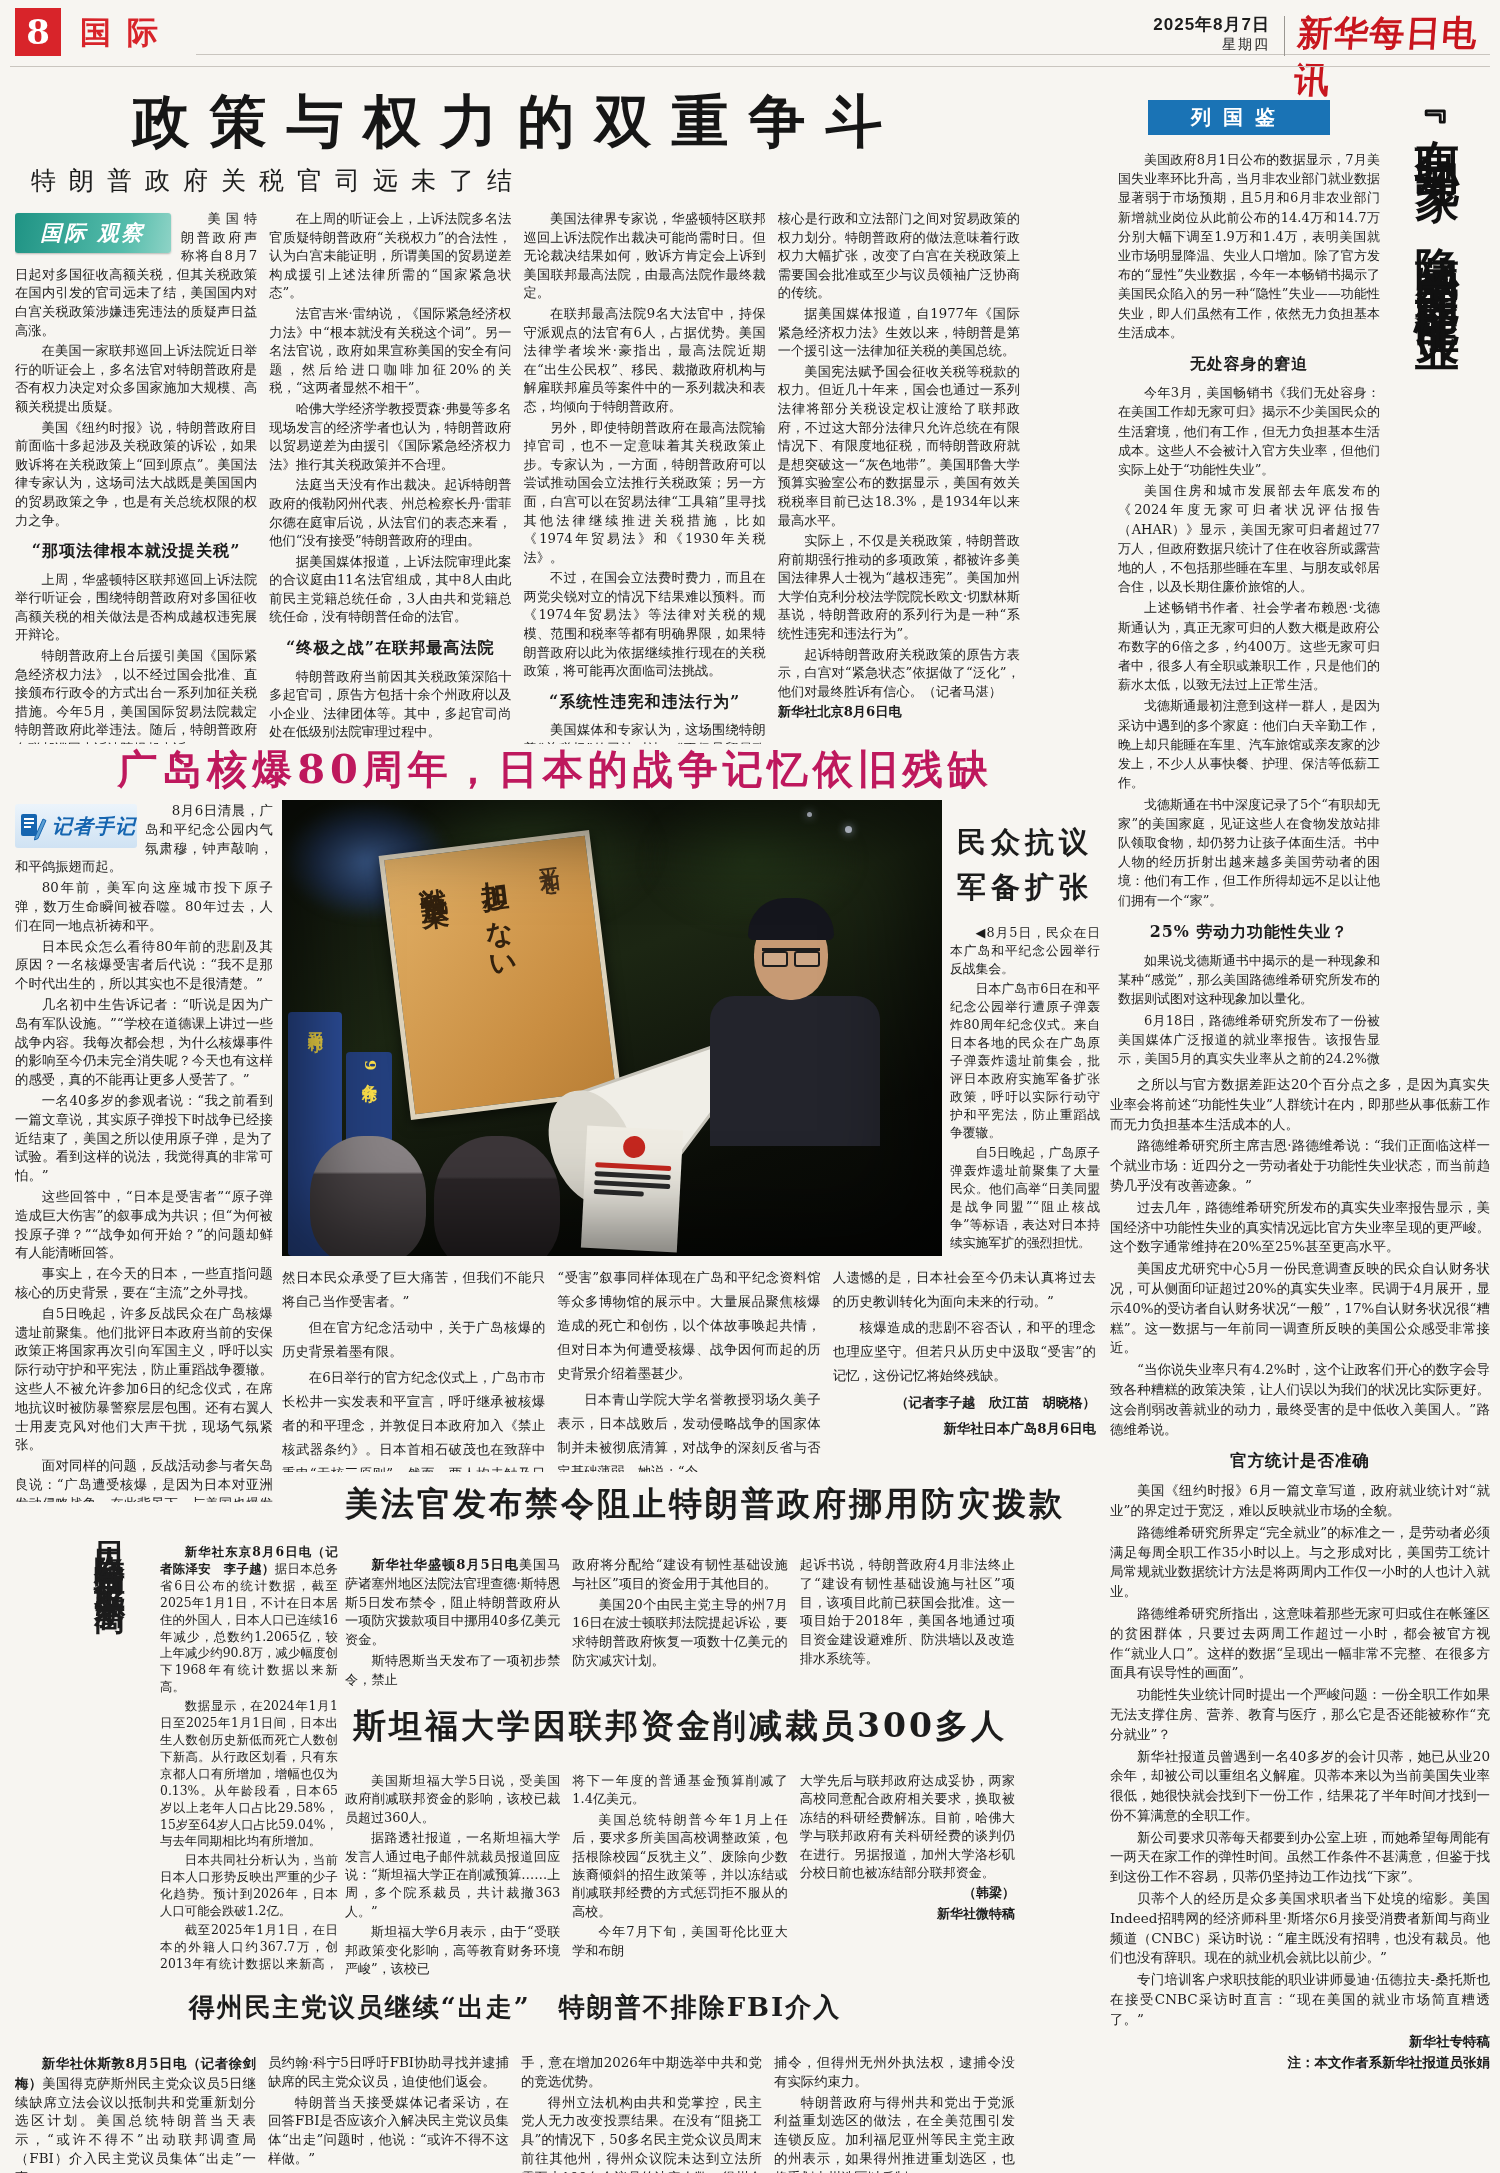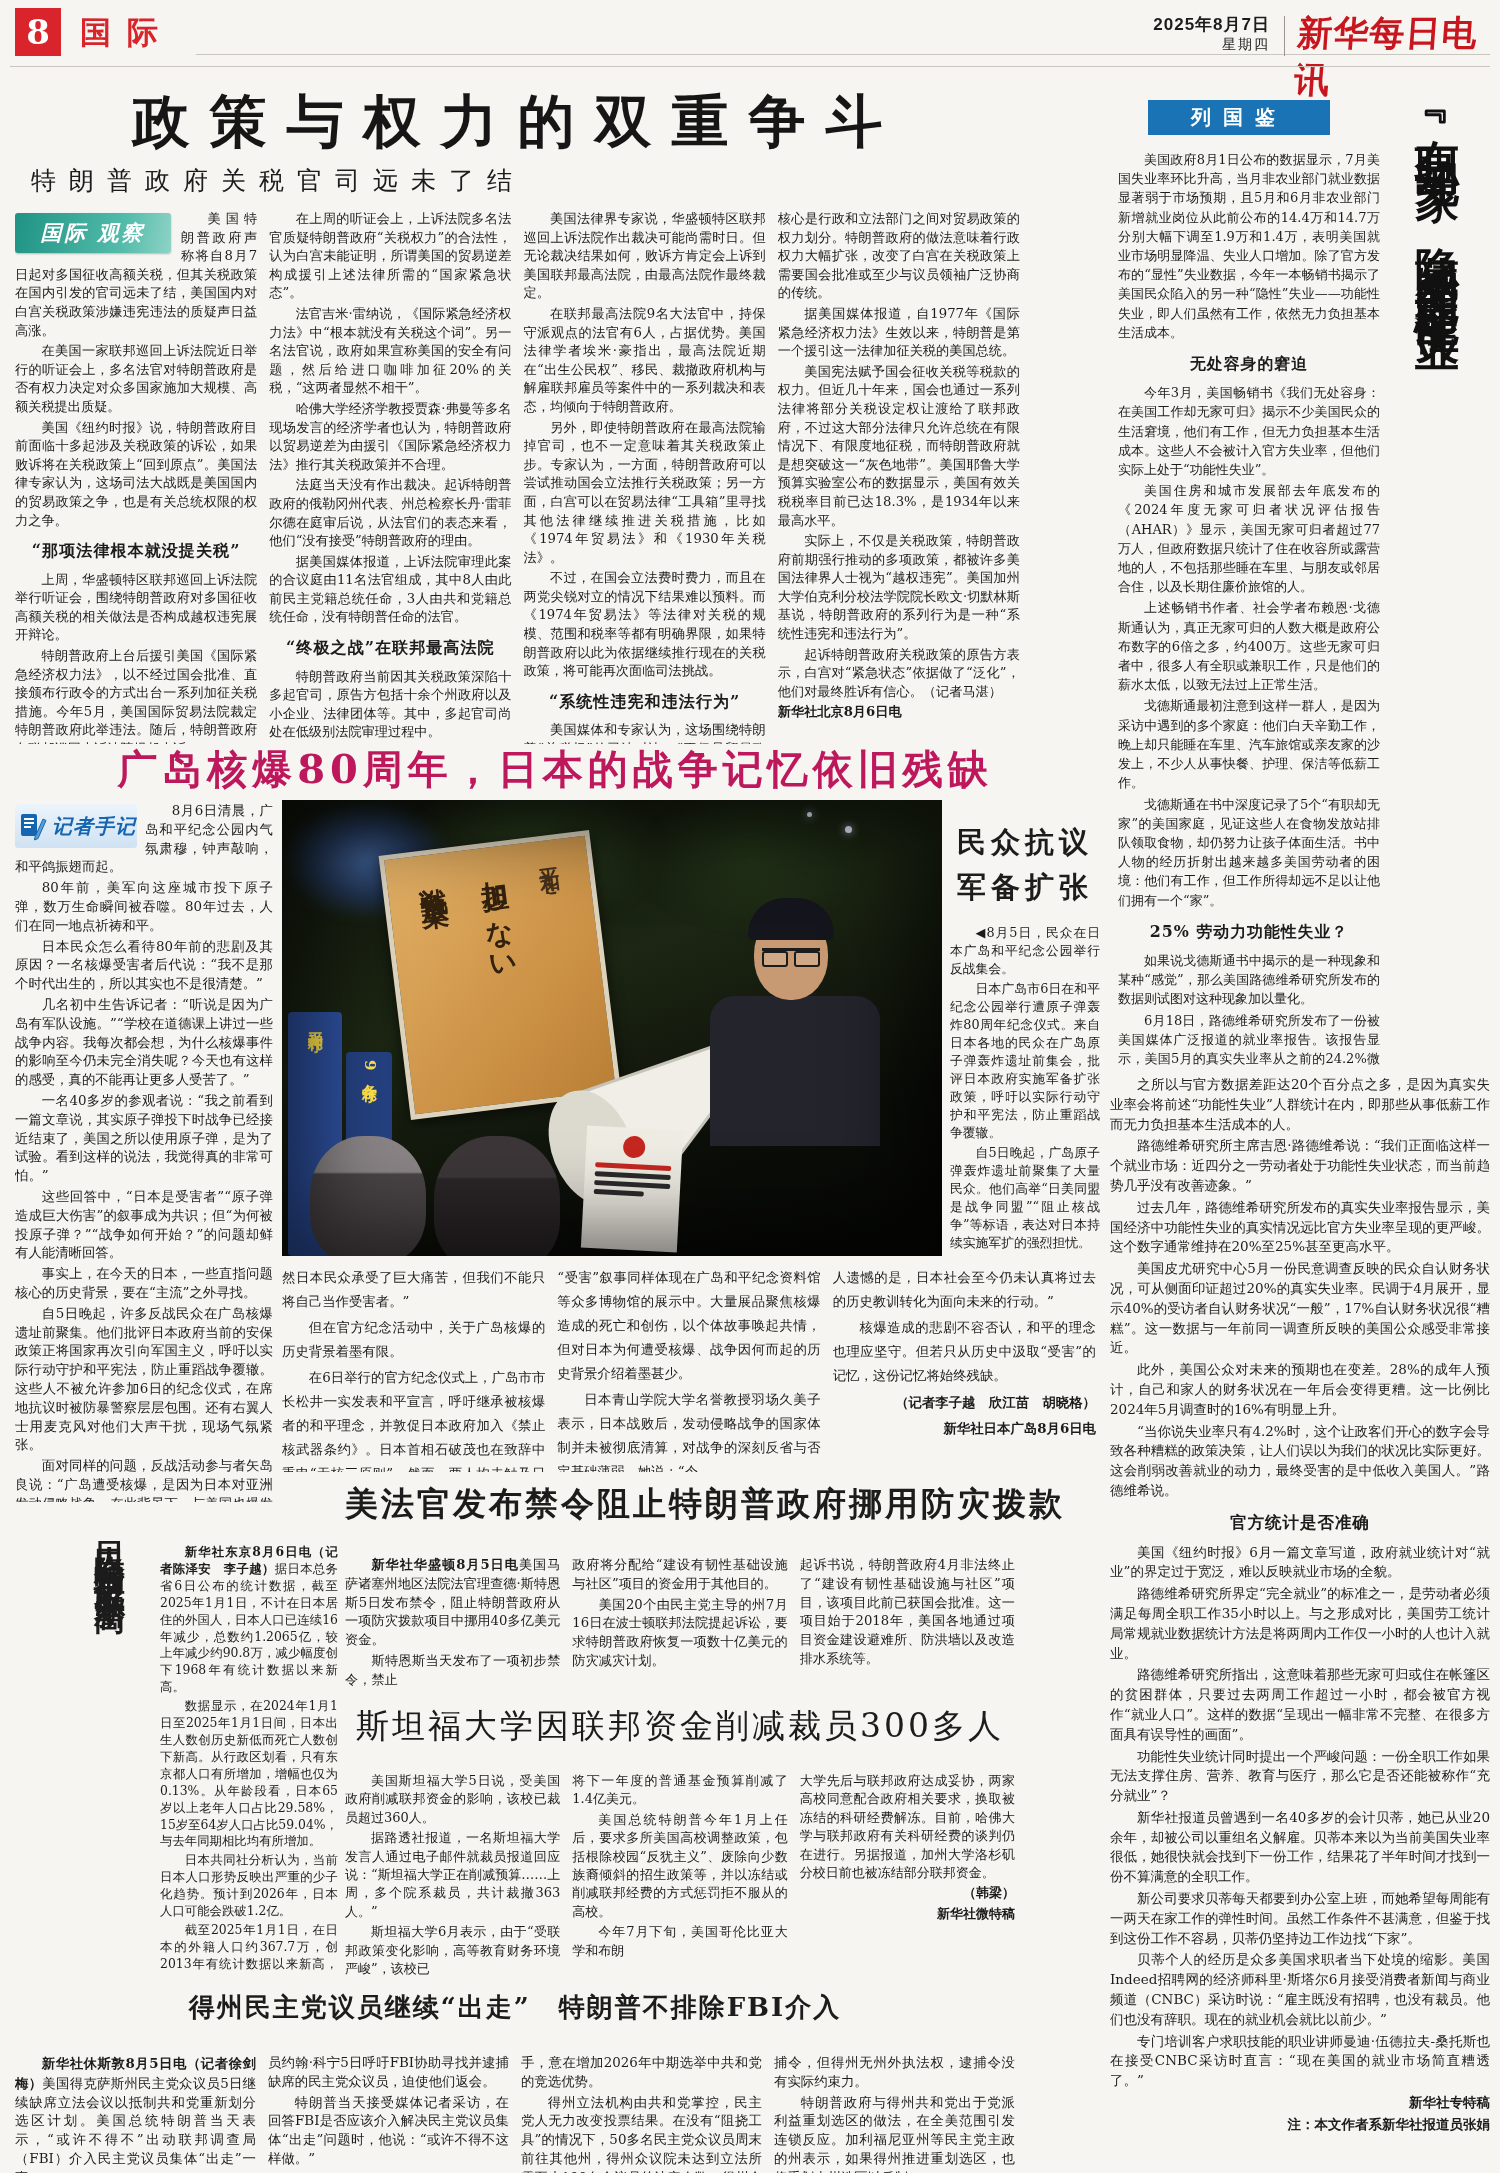--- a/index.html
+++ b/index.html
@@ -85,21 +85,21 @@
   #caption{left:950px;top:820px;width:150px;height:436px;overflow:hidden}
   #caption .ct{font-size:29px;font-weight:900;letter-spacing:5px;text-align:center;line-height:1.55;white-space:nowrap}
   #caption .cbody{margin-top:14px;font-size:12.8px;line-height:18px}
   
   #jp-vtitle{left:66px;top:1516px;width:88px;height:452px;display:flex;justify-content:center}
   #jp-vtitle span{writing-mode:vertical-rl;font-size:31px;font-weight:900;letter-spacing:5px}
   #jp-col{left:160px;top:1544px;width:178px;height:430px;font-size:12.4px;line-height:16.9px;overflow:hidden}
   
   #inj-hl{left:345px;top:1482px;width:670px;font-size:33px;font-weight:900;letter-spacing:3px;text-align:center;white-space:nowrap}
   #inj-cols{left:345px;top:1556px;width:670px;height:140px;font-size:13.2px;line-height:18.8px}
-  #stan-hl{left:345px;top:1704px;width:670px;font-size:33px;font-weight:400;letter-spacing:3px;text-align:center;white-space:nowrap}
+  #stan-hl{left:345px;top:1704px;width:670px;font-size:33px;font-weight:700;letter-spacing:3px;text-align:center;white-space:nowrap}
   #stan-cols{left:345px;top:1772px;width:670px;height:212px;font-size:13px;line-height:18.4px}
   
   #tex-hl{left:15px;top:1990px;width:1000px;font-size:26px;font-weight:900;letter-spacing:2px;text-align:center;white-space:nowrap}
   #tex-cols{left:15px;top:2054px;width:1000px;height:119px;font-size:13.4px;line-height:18.8px}
 </style>
 </head>
 <body>
 
 <div>
   <div id="pagenum" class="abs">8</div>
@@ -169,21 +169,20 @@
     <p class="para">6月18日，路德维希研究所发布了一份被美国媒体广泛报道的就业率报告。该报告显示，美国5月的真实失业率从之前的24.2%微升至24.3%，而同期美国劳工统计局公布的官方失业率仍维持在4.2%左右。自今年2月以来，美国的真实失业率始终保持在24%及以上的水平。</p>
   </div>
 <div id="sidebar-vtitle" class="abs">
   <span>『有职却无家』：隐藏的美国功能性失业</span>
 </div>
 <div id="sidebar-wide" class="abs">
     <p class="para">之所以与官方数据差距达20个百分点之多，是因为真实失业率会将前述“功能性失业”人群统计在内，即那些从事低薪工作而无力负担基本生活成本的人。</p>
     <p class="para">路德维希研究所主席吉恩·路德维希说：“我们正面临这样一个就业市场：近四分之一劳动者处于功能性失业状态，而当前趋势几乎没有改善迹象。”</p>
     <p class="para">过去几年，路德维希研究所发布的真实失业率报告显示，美国经济中功能性失业的真实情况远比官方失业率呈现的更严峻。这个数字通常维持在20%至25%甚至更高水平。</p>
     <p class="para">美国皮尤研究中心5月一份民意调查反映的民众自认财务状况，可从侧面印证超过20%的真实失业率。民调于4月展开，显示40%的受访者自认财务状况“一般”，17%自认财务状况很“糟糕”。这一数据与一年前同一调查所反映的美国公众感受非常接近。</p>
-    <p class="para">此外，美国公众对未来的预期也在变差。28%的成年人预计，自己和家人的财务状况在一年后会变得更糟。这一比例比2024年5月调查时的16%有明显上升。</p>
     <p class="para">“当你说失业率只有4.2%时，这个让政客们开心的数字会导致各种糟糕的政策决策，让人们误以为我们的状况比实际更好。这会削弱改善就业的动力，最终受害的是中低收入美国人。”路德维希说。</p>
     <h4 class="subh">官方统计是否准确</h4>
     <p class="para">美国《纽约时报》6月一篇文章写道，政府就业统计对“就业”的界定过于宽泛，难以反映就业市场的全貌。</p>
     <p class="para">路德维希研究所界定“完全就业”的标准之一，是劳动者必须满足每周全职工作35小时以上。与之形成对比，美国劳工统计局常规就业数据统计方法是将两周内工作仅一小时的人也计入就业。</p>
     <p class="para">路德维希研究所指出，这意味着那些无家可归或住在帐篷区的贫困群体，只要过去两周工作超过一小时，都会被官方视作“就业人口”。这样的数据“呈现出一幅非常不完整、在很多方面具有误导性的画面”。</p>
     <p class="para">功能性失业统计同时提出一个严峻问题：一份全职工作如果无法支撑住房、营养、教育与医疗，那么它是否还能被称作“充分就业”？</p>
     <p class="para">新华社报道员曾遇到一名40多岁的会计贝蒂，她已从业20余年，却被公司以重组名义解雇。贝蒂本来以为当前美国失业率很低，她很快就会找到下一份工作，结果花了半年时间才找到一份不算满意的全职工作。</p>
     <p class="para">新公司要求贝蒂每天都要到办公室上班，而她希望每周能有一两天在家工作的弹性时间。虽然工作条件不甚满意，但鉴于找到这份工作不容易，贝蒂仍坚持边工作边找“下家”。</p>
     <p class="para">贝蒂个人的经历是众多美国求职者当下处境的缩影。美国Indeed招聘网的经济师科里·斯塔尔6月接受消费者新闻与商业频道（CNBC）采访时说：“雇主既没有招聘，也没有裁员。他们也没有辞职。现在的就业机会就比以前少。”</p>
     <p class="para">专门培训客户求职技能的职业讲师曼迪·伍德拉夫-桑托斯也在接受CNBC采访时直言：“现在美国的就业市场简直糟透了。”</p>

